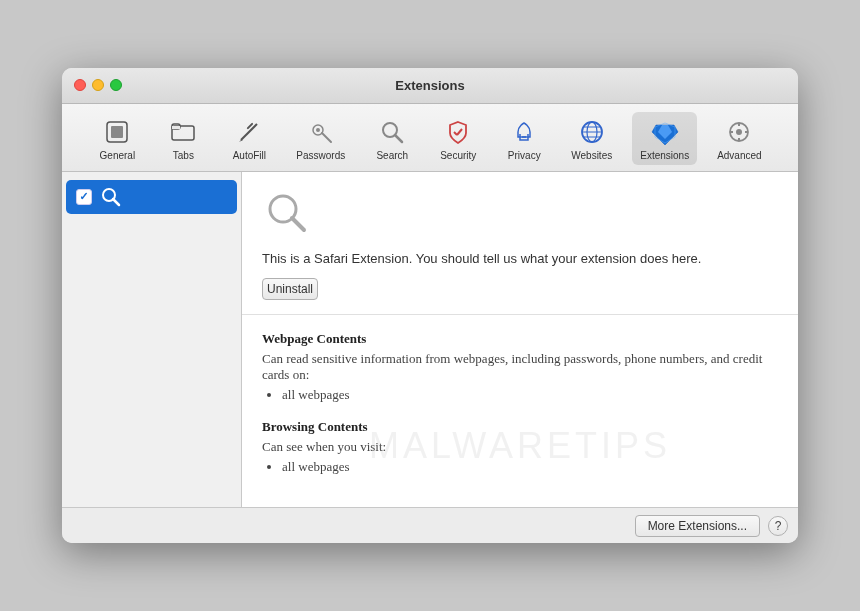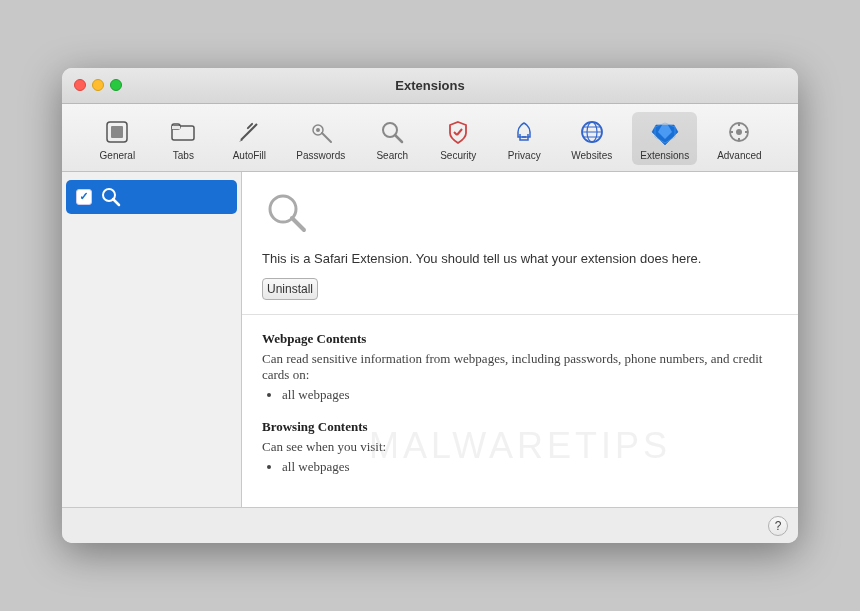--- a/index.html
+++ b/index.html
@@ -477,16 +477,17 @@
           <ul class="permission-list">
             <li>all webpages</li>
           </ul>
         </div>
       </div>
 
     </div>
   </div>
 
   <div class="footer">
+    <button class="more-extensions-btn">More Extensions...</button>
     <button class="help-btn">?</button>
   </div>
 
 </div>
 
 </body></html>

